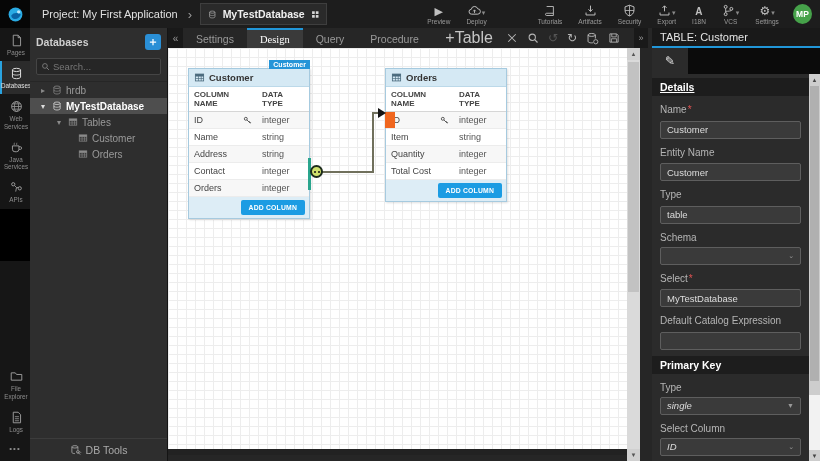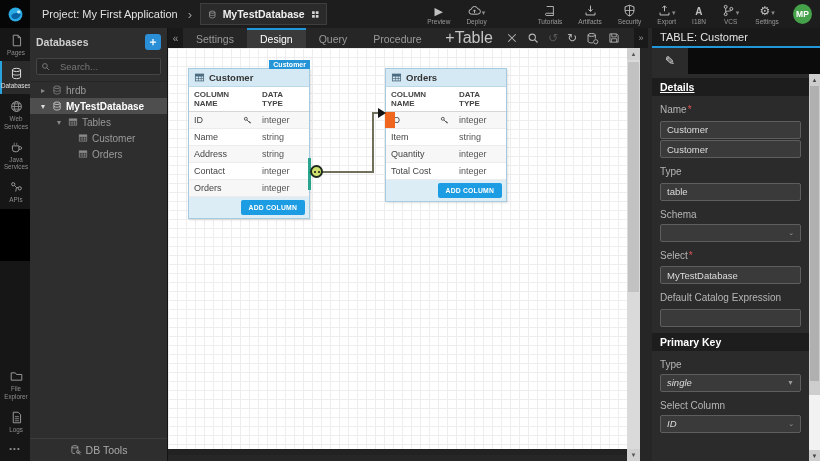--- a/index.html
+++ b/index.html
@@ -43,21 +43,21 @@
 
   
   #dbpanel { position:absolute; left:30px; top:28px; width:138px; height:433px;
     background:#2e2e2e; display:flex; flex-direction:column; border-right:1px solid #141414; }
   .panel-head { height:27px; display:flex; align-items:center; padding:0 6px; }
   .panel-title { font-size:10.5px; font-weight:bold; color:#cfcfcf; flex:1; }
   .plus-btn { width:16px; height:16px; background:#2a8fd6; border-radius:3px;
     color:#fff; display:flex; align-items:center; justify-content:center; cursor:pointer; }
   .searchbox { margin:3px 6px 6px; height:17px; background:#262626;
     border:1px solid #454545; border-radius:2px; display:flex; align-items:center;
-    padding:0 4px; gap:10px; }
+    padding:0 4px; gap:3px; }
   .searchbox input { background:transparent; border:none; outline:none; color:#bbb;
     font-size:9.5px; width:100%; font-family:inherit; }
   .searchbox input::placeholder { color:#777; }
   .tree { flex:1; overflow:hidden; border-top:1px solid #262626; }
   .tree-row { height:16px; display:flex; align-items:center; gap:4px; font-size:10px;
     color:#9a9a9a; cursor:pointer; padding-right:4px; }
   .tree-row .tw { width:10px; text-align:center; font-size:8px; color:#8a8a8a; flex:0 0 10px; }
   .tree-row.selected { background:#4e4e4e; color:#fff; font-weight:bold; }
   .tree-row.selected .tw { color:#ddd; }
   .panel-foot { height:23px; border-top:1px solid #3c3c3c; display:flex;
@@ -65,21 +65,21 @@
     cursor:pointer; }
 
   
   #workspace { position:absolute; left:168px; top:28px; width:484px; height:433px;
     display:flex; flex-direction:column; background:#262626; }
   .ws-tabbar { height:20px; background:#262626; display:flex; align-items:stretch; }
   .collapse-btn { width:15px; background:#191919; color:#9a9a9a; font-size:10px;
     display:flex; align-items:center; justify-content:center; cursor:pointer; }
   .ws-tab { padding:0 13px; display:flex; align-items:center; font-size:10.5px;
     color:#9a9a9a; cursor:pointer; border-top:2px solid transparent; }
-  .ws-tab.active { background:#3a3a3a; color:#fff; border-top:2px solid #2196d8; }
+  .ws-tab.active { background:#3a3a3a; color:#fff; border-top:2px solid #2196d8;font-family:Liberation Serif, serif; }
   .ws-tools { flex:1; display:flex; align-items:center; justify-content:flex-end;
     gap:9px; padding-right:4px; }
   .tool { color:#b5b5b5; font-size:12px; line-height:12px; cursor:pointer;
     display:flex; align-items:center; }
   .tool.disabled { color:#565656; cursor:default; }
   .addtable { font-size:16px; color:#c5c5c5; cursor:pointer; margin-right:4px; }
   .expand-btn { width:14px; height:20px; background:#191919; color:#9a9a9a;
     font-size:9px; display:flex; align-items:center; justify-content:center;
     cursor:pointer; margin-left:5px; }
 
@@ -660,20 +660,21 @@
     </div>
     <div class="insp-body">
       <div class="insp-scrollarea">
         <div class="sec-head">Details</div>
 
         <div class="field">
           <div class="flabel"><span>Name</span><span class="req">*</span></div>
           <input type="text" value="Customer" style="">
         </div>
         <div class="field">
+          <div class="flabel">Entity Name</div>
           <input type="text" value="Customer" style="">
         </div>
         <div class="field">
           <div class="flabel">Type</div>
           <input type="text" value="table" style="">
         </div>
         <div class="field">
           <div class="flabel">Schema</div>
           <div class="fakeselect">
             <span class="val"></span>

